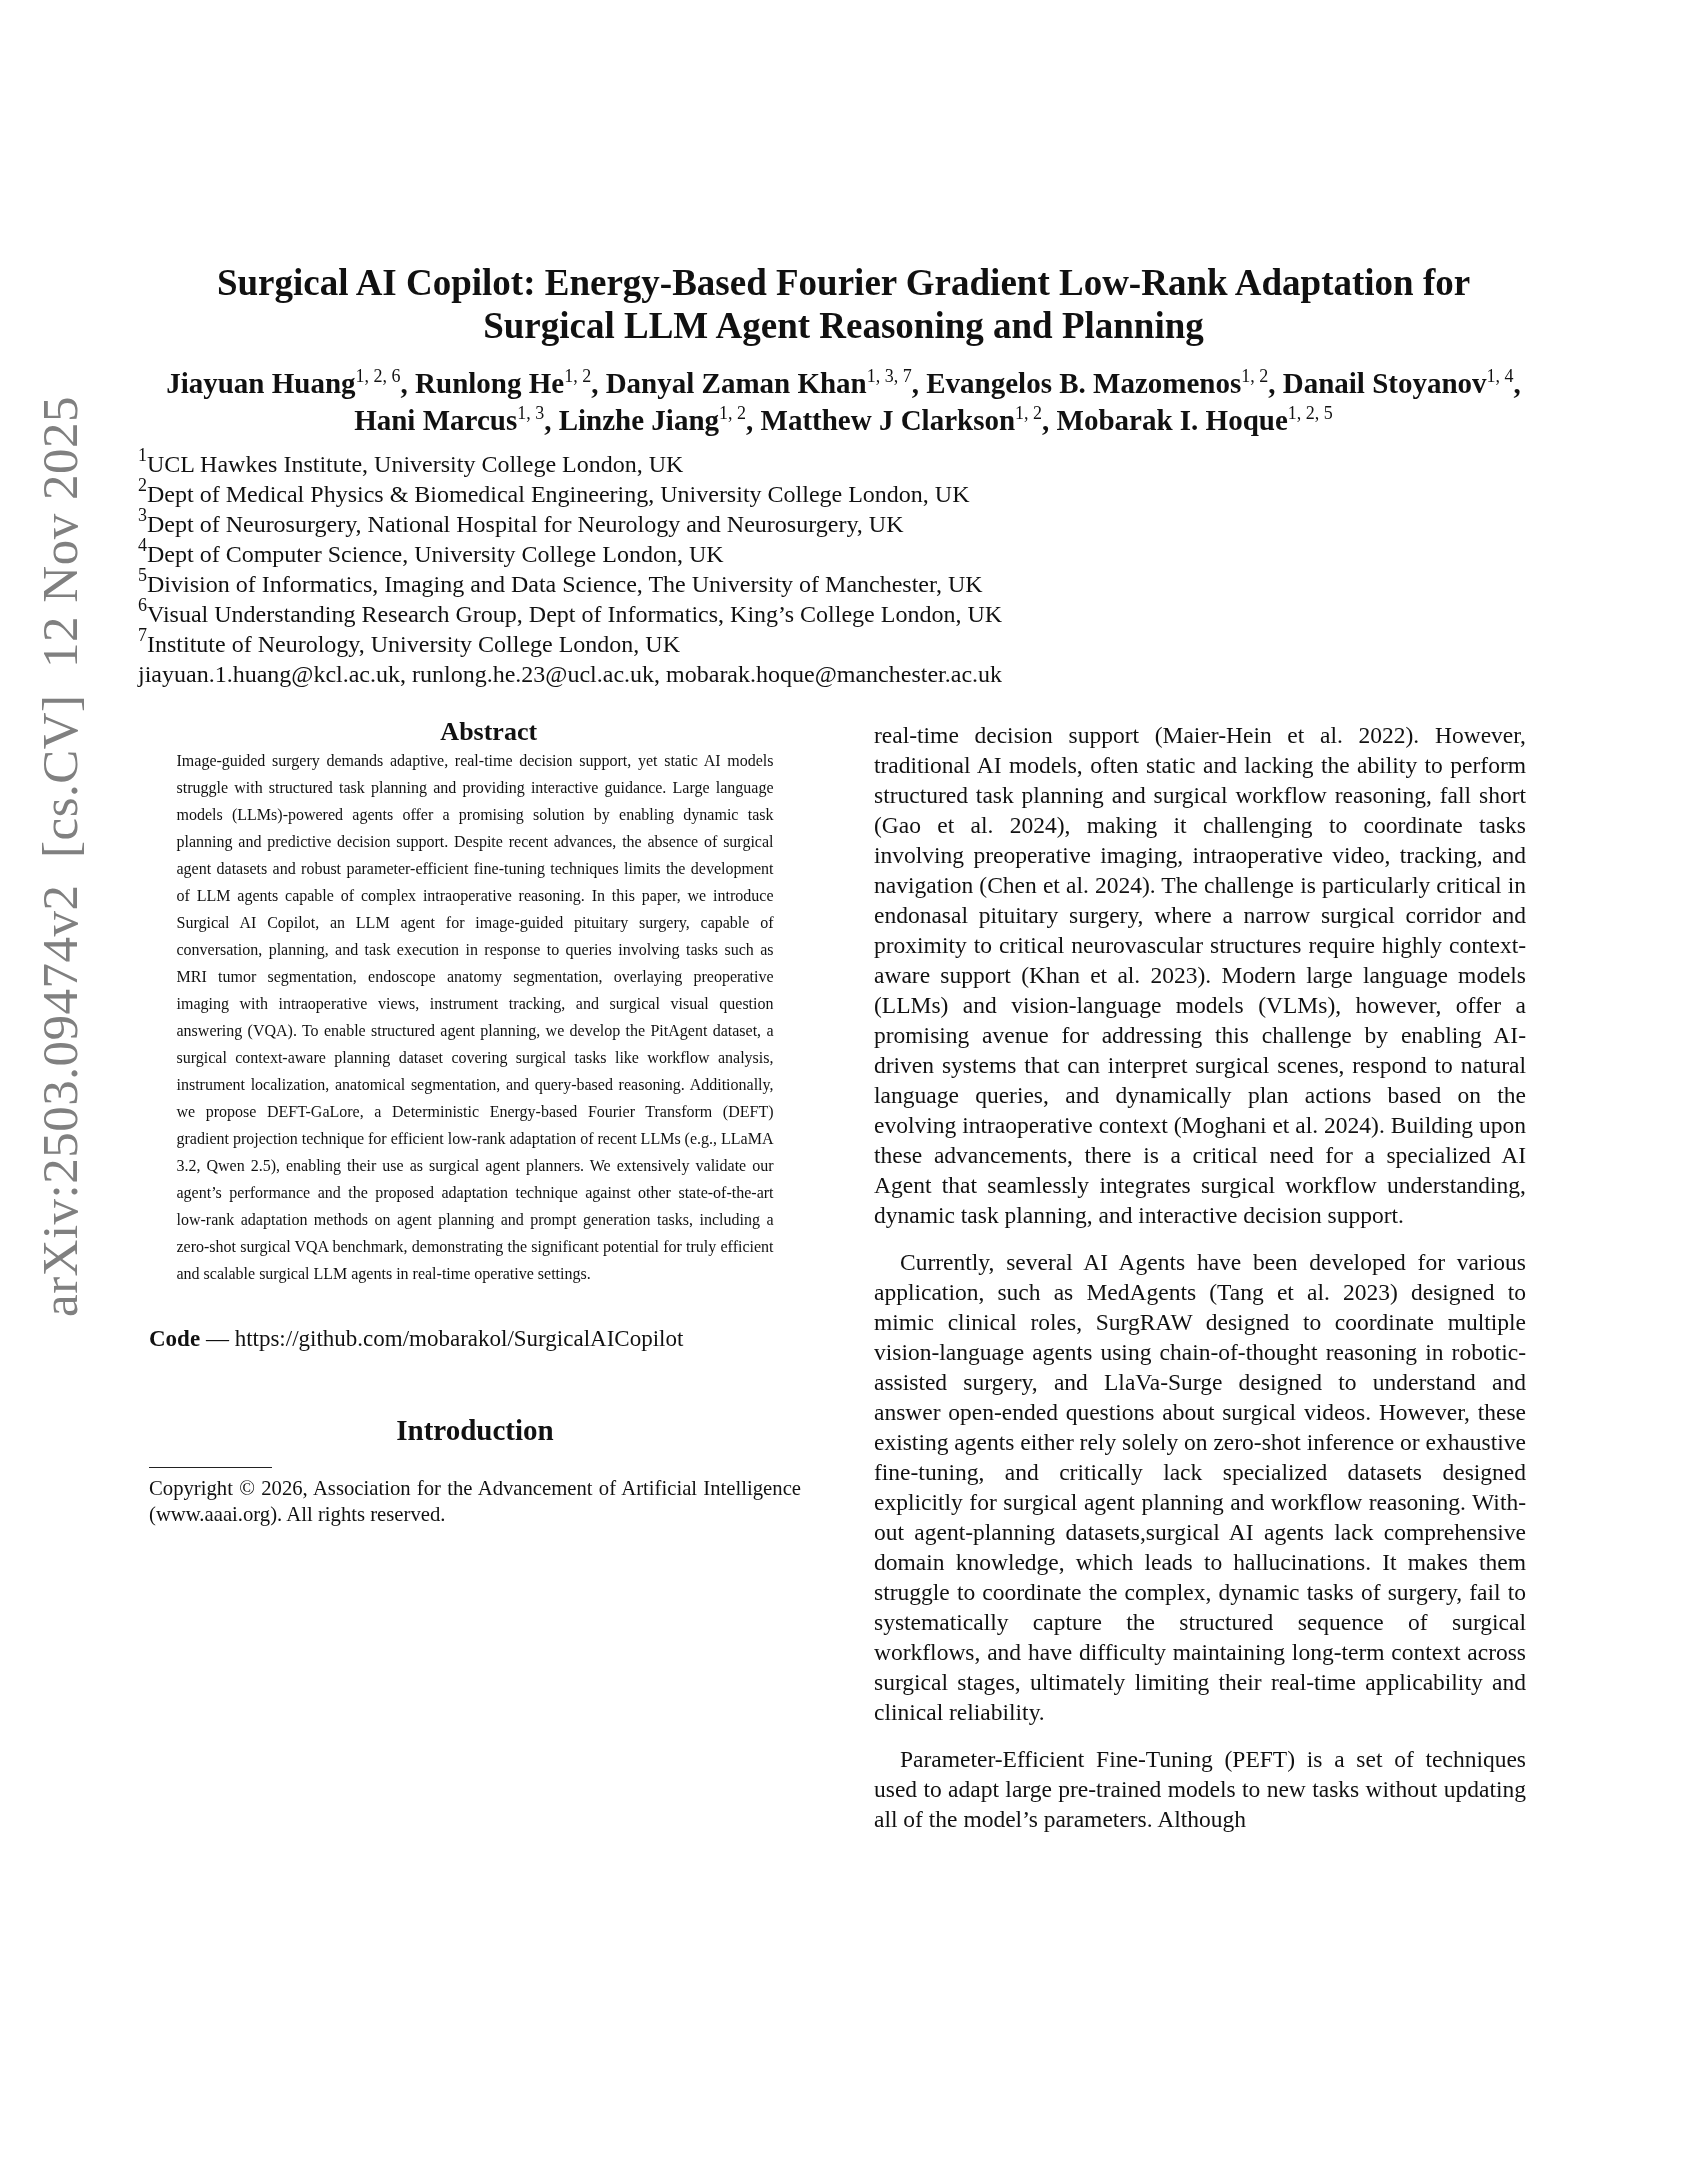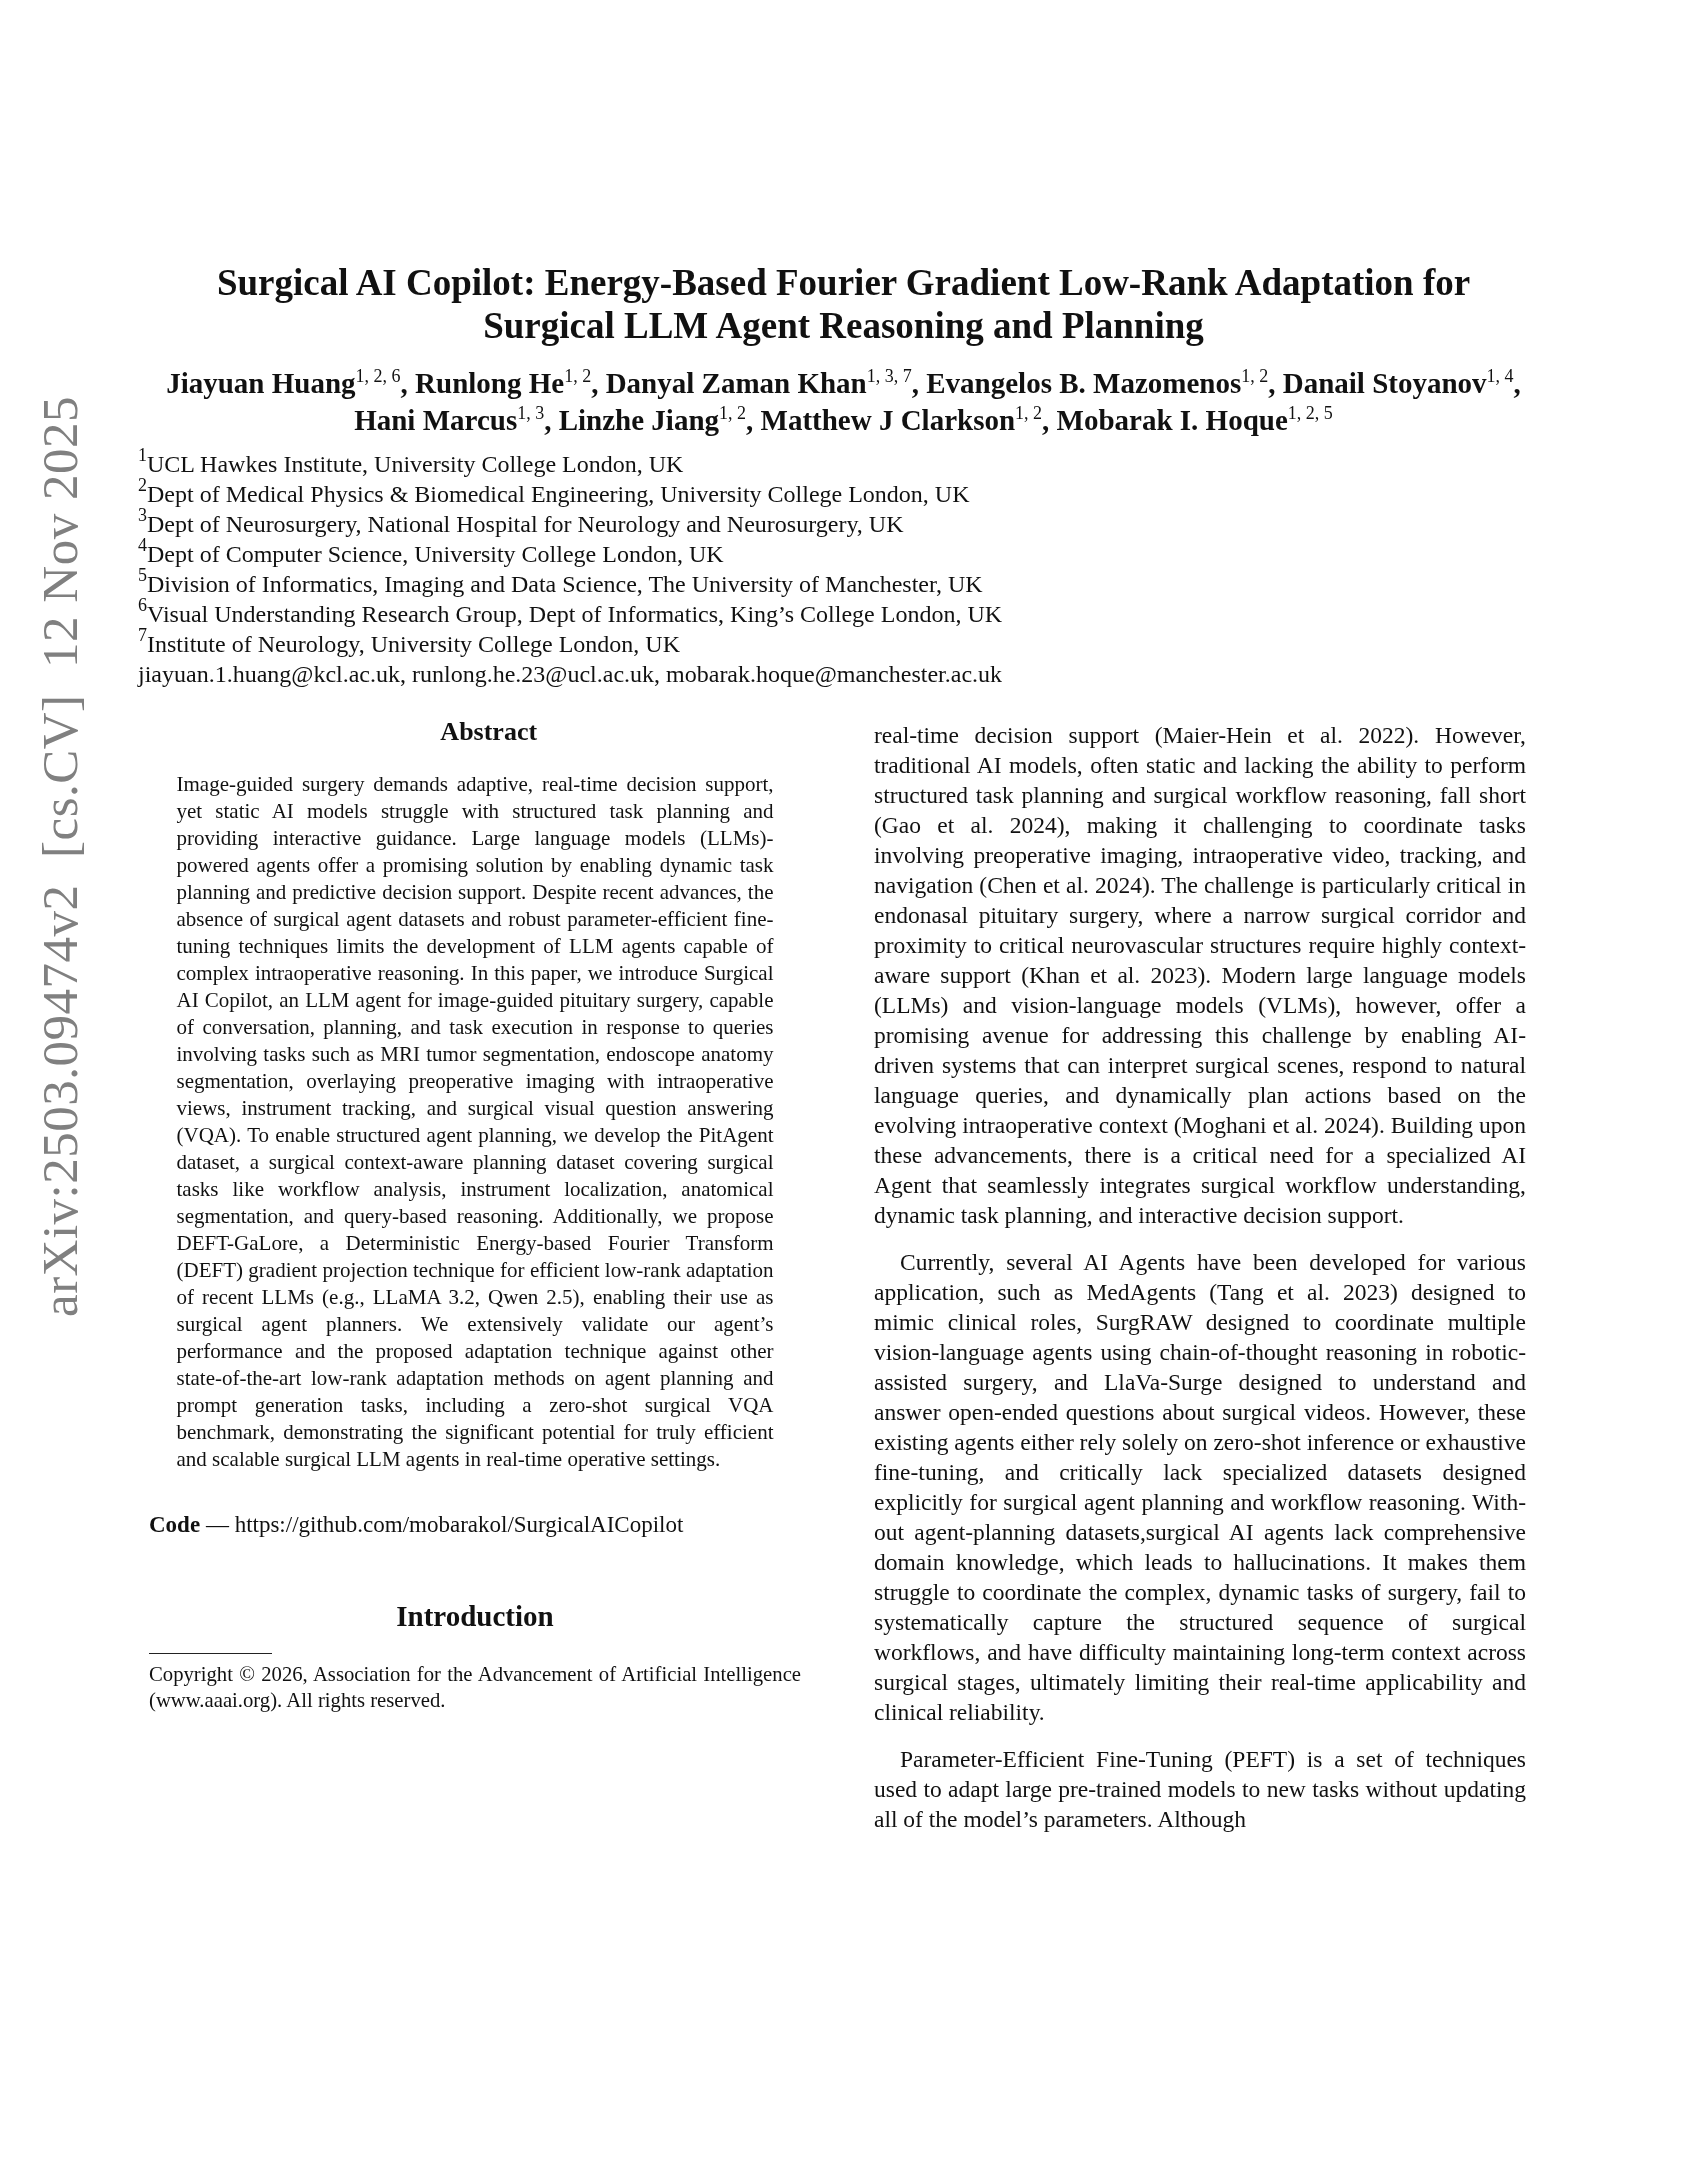--- a/index.html
+++ b/index.html
@@ -25,25 +25,25 @@
   .affils {
     position: absolute; left: 138px; top: 449px; width: 1411px;
     text-align: left; font-size: 24px; line-height: 30px;
   }
   .affils div { white-space: nowrap; }
   .col-left {
     position: absolute; left: 149px; top: 716px; width: 652px;
   }
   .abstract-head {
     text-align: center; font-weight: bold; font-size: 26px; line-height: 31px;
-    margin-left: 27.5px; margin-bottom: 24px;
+    margin-left: 27.5px; 
   }
   .abstract-body {
     margin-left: 27.5px; margin-right: 27.5px;
-    font-size: 21px; line-height: 27px; text-align: justify;
+    font-size: 16px; line-height: 27px; text-align: justify;
     hyphens: manual;
   }
   .code-line {
     margin-top: 37px; font-size: 23px; line-height: 29px; white-space: nowrap;
   }
   .code-line .lbl { font-weight: bold; }
   .intro-head {
     margin-top: 61px; text-align: center; font-weight: bold; font-size: 29px; line-height: 33px;
     margin-bottom: 13px;
   }

